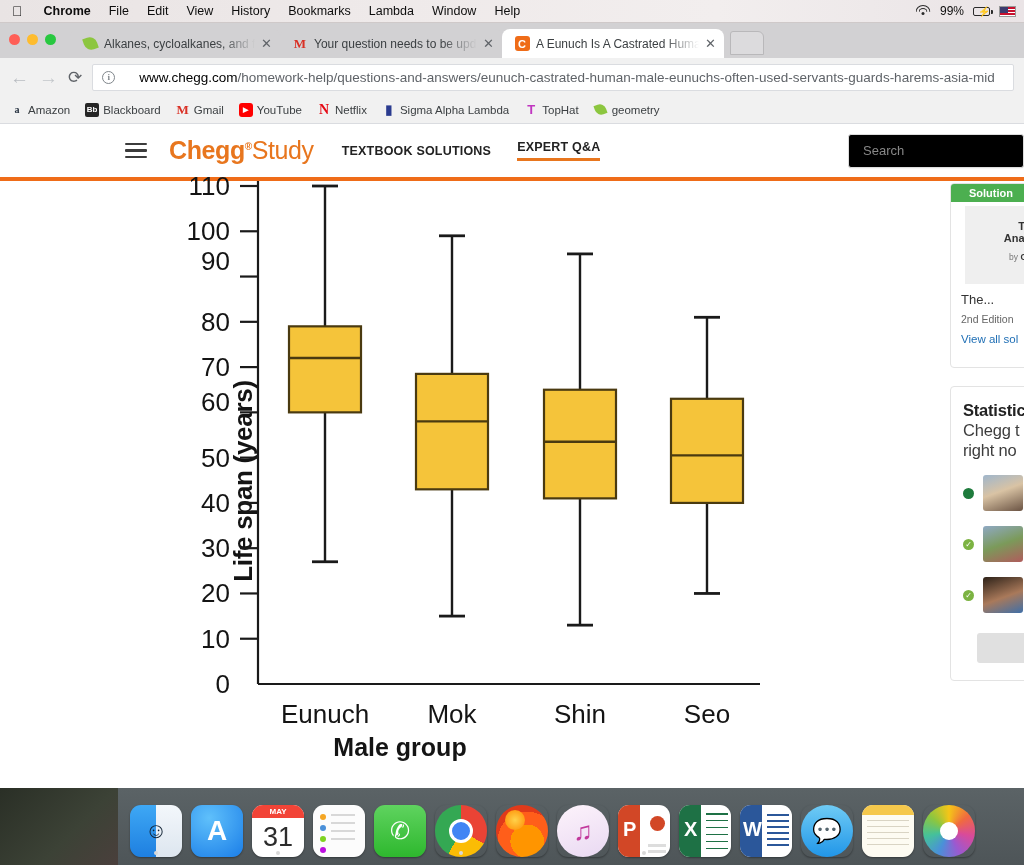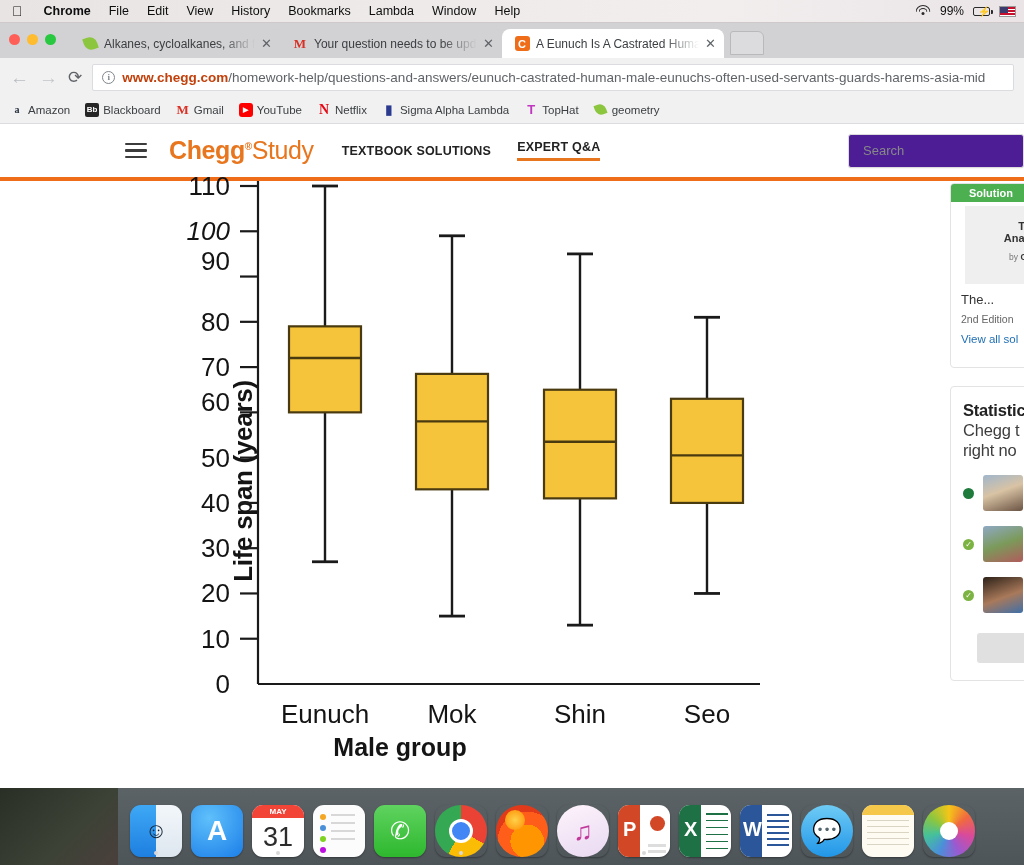--- a/index.html
+++ b/index.html
@@ -71,42 +71,42 @@
   .navbtn { font-size: 19px; color: #9aa0a6; line-height: 1; }
   .navbtn.back { color: #b9bdc2; }
   .navbtn.fwd { color: #c3c7cb; }
   .navbtn.reload { color: #5f6368; font-size: 17px; font-weight: 300; }
   #urlbox { flex: 1 1 auto; height: 27px; background: #fff; border: 1px solid #dadce0; border-radius: 2px;
       display: flex; align-items: center; padding: 0 9px; gap: 7px; overflow: hidden; }
   .infoc { width: 13px; height: 13px; border: 1.3px solid #80868b; border-radius: 50%;
       color: #80868b; font-size: 9px; display: flex; align-items: center; justify-content: center;
       font-family: "Liberation Serif", serif; font-weight: bold; flex: 0 0 auto; }
   #urltext { font-size: 13.5px; white-space: nowrap; color: #5f6368; }
-  #urltext b { color: #c2410c; font-weight: bold; }
+  #urltext b { color: #000000; font-weight: normal; margin-left: 17px; }
 
   
   #bookmarks { height: 28px; background: #f1f1f1; display: flex; align-items: center;
       padding: 0 10px; gap: 15px; font-size: 11.5px; color: #3c4043; border-bottom: 1px solid #dadce0; }
   .bm { display: flex; align-items: center; gap: 4px; white-space: nowrap; }
   .bmi { width: 14px; height: 14px; display: flex; align-items: center; justify-content: center;
       font-size: 10px; font-weight: bold; border-radius: 2px; flex: 0 0 14px; }
 
   
   #page { position: relative; width: 1024px; height: 661px; background: #fff; overflow: hidden; }
   #cheggheader { height: 53px; display: flex; align-items: center; padding: 0 0 0 20px; gap: 0; background:#fff; }
   .hamburger { width: 22px; margin-left: 105px; margin-right: 22px; }
   .hamburger span { display: block; height: 2.4px; background: #3c3c3c; margin: 4.4px 0; border-radius: 1px; }
   .logo { font-size: 25px; font-weight: bold; color: #e8761e; letter-spacing: -0.4px; }
   .logo sup { font-size: 10px; vertical-align: super; }
   .logo .study { color: #e8761e; font-weight: normal; }
   .navlinks { display: flex; align-items: center; gap: 26px; margin-left: 28px; font-size: 12.5px;
       font-weight: bold; color: #222; letter-spacing: 0.2px; }
   .navlinks .active { border-bottom: 3px solid #e8761e; padding-bottom: 4px; }
   .searchbox { margin-left: auto; margin-right: 0; width: 176px; height: 34px; border: 1px solid #dcdcdc;
-      border-radius: 3px; background: #4c1d95; display: flex; align-items: center; padding: 0 14px;
+      border-radius: 3px; background: #000000; display: flex; align-items: center; padding: 0 14px;
       font-size: 13px; color: #888; box-shadow: 0 1px 1px rgba(0,0,0,0.04); }
   #orangebar { height: 4px; background: #ef6c18; width: 100%; }
 
   #body-area { position: relative; height: 604px; background: #fff; }
 
   
   #chart-wrap { position: absolute; left: 0; top: 0; width: 800px; height: 604px; }
   #ylabel { position: absolute; left: 143px; top: 300px; transform: translateY(-50%) rotate(-90deg);
       transform-origin: center; font-size: 26px; font-weight: bold; color: #141414;
       white-space: nowrap; letter-spacing: -0.3px; }
@@ -302,21 +302,21 @@
               <div class="ytick-lbl" style="top: 503px;">0</div>
               <div class="ytick-lbl" style="top: 457.727px;">10</div>
               <div class="ytick-lbl" style="top: 412.455px;">20</div>
               <div class="ytick-lbl" style="top: 367.182px;">30</div>
               <div class="ytick-lbl" style="top: 321.909px;">40</div>
               <div class="ytick-lbl" style="top: 276.636px;">50</div>
               <div class="ytick-lbl" style="top: 221px;">60</div>
               <div class="ytick-lbl" style="top: 186.091px;">70</div>
               <div class="ytick-lbl" style="top: 140.818px;">80</div>
               <div class="ytick-lbl" style="top: 80px;">90</div>
-              <div class="ytick-lbl" style="top: 50.2727px; font-style: italic;">100</div>
+              <div class="ytick-lbl" style="top: 50.2727px;">100</div>
               <div class="ytick-lbl" style="top: 5px;">110</div>
             </div>
           <div id="xtick-row"></div>
           <svg id="chart-svg" width="800" height="604" style="position:absolute;left:0;top:0">
               <line x1="258" y1="-3" x2="258" y2="503" stroke="#1a1a1a" stroke-width="2.2"></line>
               <line x1="258" y1="503" x2="760" y2="503" stroke="#1a1a1a" stroke-width="2.2"></line>
               <line x1="240" y1="457.72727272727275" x2="258" y2="457.72727272727275" stroke="#1a1a1a" stroke-width="2.2"></line>
               <line x1="240" y1="412.45454545454544" x2="258" y2="412.45454545454544" stroke="#1a1a1a" stroke-width="2.2"></line>
               <line x1="240" y1="367.1818181818182" x2="258" y2="367.1818181818182" stroke="#1a1a1a" stroke-width="2.2"></line>
               <line x1="240" y1="321.9090909090909" x2="258" y2="321.9090909090909" stroke="#1a1a1a" stroke-width="2.2"></line>

